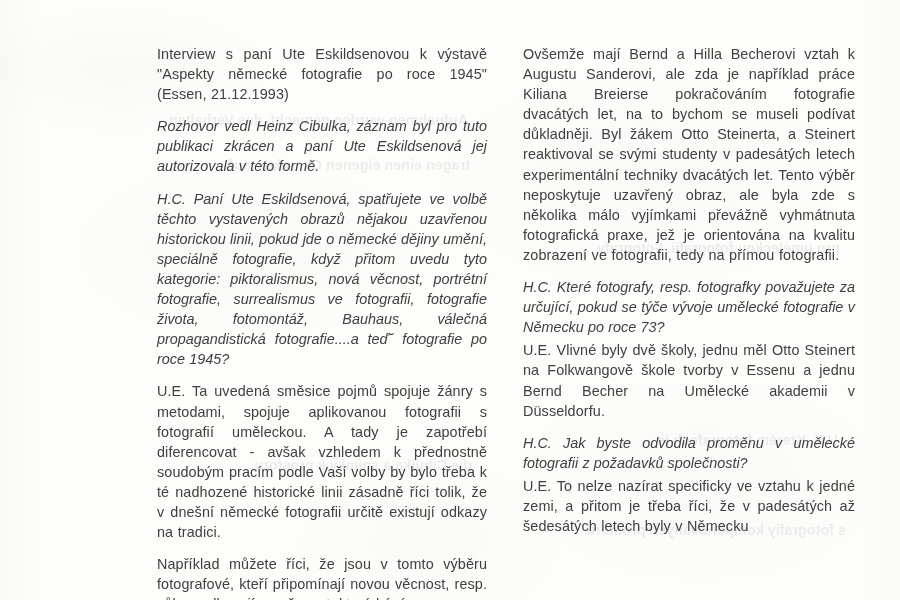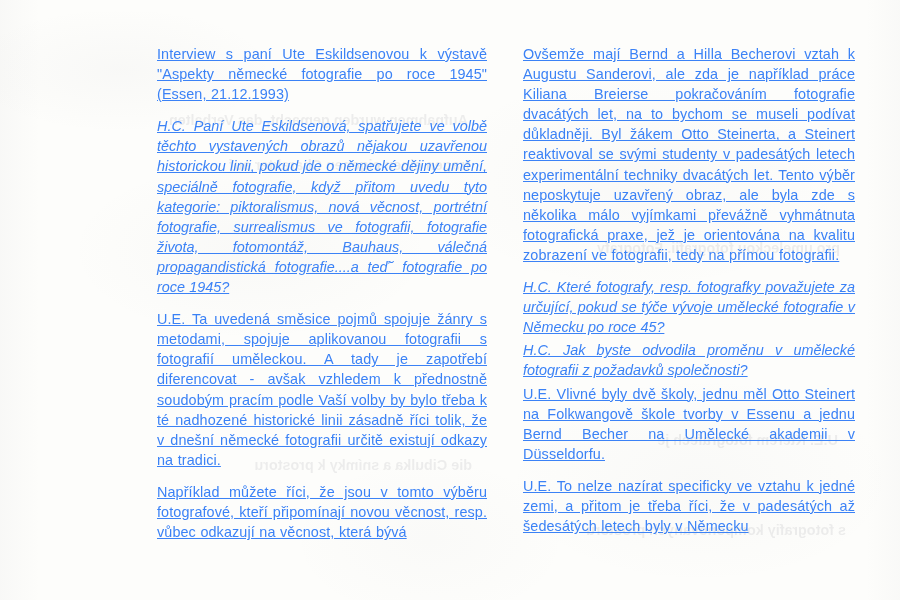--- a/index.html
+++ b/index.html
@@ -53,22 +53,21 @@
   #right-column { left: 523px; width: 332px; }
 
   .para {
     margin: 0 0 12px 0;
     font-size: 14.4px;
     line-height: 20.1px;
     letter-spacing: .1px;
     word-spacing: .4px;
     text-align: justify;
     text-justify: inter-word;
-    color: #3b82f6;
-    text-decoration: underline;
+    color: #404040;
   }
   .para:last-child { margin-bottom: 0; }
 
   .para.italic {
     font-style: italic;
     letter-spacing: 0;
     word-spacing: .2px;
   }
 
   
@@ -100,28 +99,29 @@
     <div class="bleed" style="top: 455px; left: 172px; width: 300px;">die Cibulka a snímky k prostoru</div>
     <div class="bleed" style="top: 238px; left: 560px; width: 280px;">pro umeleckou fotografii. Fotografy</div>
     <div class="bleed" style="top: 430px; left: 558px; width: 280px;">U.E. Kterém fotografech je</div>
     <div class="bleed" style="top: 520px; left: 556px; width: 290px;">s fotografiy komponovaných prostoru</div>
   </div>
 
 <div id="columns">
 
   <div class="column" id="left-column">
     <p class="para roman">Interview s paní Ute Eskildsenovou k výstavě "Aspekty německé fotografie po roce 1945" (Essen, 21.12.1993)</p>
+    <p class="para italic">Rozhovor vedl Heinz Cibulka, záznam byl pro tuto publikaci zkrácen a paní Ute Eskildsenová jej autorizovala v této formě.</p>
     <p class="para italic">H.C. Paní Ute Eskildsenová, spatřujete ve volbě těchto vystavených obrazů nějakou uzavřenou historickou linii, pokud jde o německé dějiny umění, speciálně fotografie, když přitom uvedu tyto kategorie: piktoralismus, nová věcnost, portrétní fotografie, surrealismus ve fotografii, fotografie života, fotomontáž, Bauhaus, válečná propagandistická fotografie....a teď˘ fotografie po roce 1945?</p>
     <p class="para roman">U.E. Ta uvedená směsice pojmů spojuje žánry s metodami, spojuje aplikovanou fotografii s fotografií uměleckou. A tady je zapotřebí diferencovat - avšak vzhledem k přednostně soudobým pracím podle Vaší volby by bylo třeba k té nadhozené historické linii zásadně říci tolik, že v dnešní německé fotografii určitě existují odkazy na tradici.</p>
     <p class="para roman">Například můžete říci, že jsou v tomto výběru fotografové, kteří připomínají novou věcnost, resp. vůbec odkazují na věcnost, která bývá</p>
   </div>
 
   <div class="column" id="right-column">
     <p class="para roman">Ovšemže mají Bernd a Hilla Becherovi vztah k Augustu Sanderovi, ale zda je například práce Kiliana Breierse pokračováním fotografie dvacátých let, na to bychom se museli podívat důkladněji. Byl žákem Otto Steinerta, a Steinert reaktivoval se svými studenty v padesátých letech experimentální techniky dvacátých let. Tento výběr neposkytuje uzavřený obraz, ale byla zde s několika málo vyjímkami převážně vyhmátnuta fotografická praxe, jež je orientována na kvalitu zobrazení ve fotografii, tedy na přímou fotografii.</p>
-    <p class="para italic tight">H.C. Které fotografy, resp. fotografky považujete za určující, pokud se týče vývoje umělecké fotografie v Německu po roce 45?</p>
+    <p class="para italic tight">H.C. Které fotografy, resp. fotografky považujete za určující, pokud se týče vývoje umělecké fotografie v Německu po roce 73?</p>
+    <p class="para roman">U.E. Vlivné byly dvě školy, jednu měl Otto Steinert na Folkwangově škole tvorby v Essenu a jednu Bernd Becher na Umělecké akademii v Düsseldorfu.</p>
     <p class="para italic tight">H.C. Jak byste odvodila proměnu v umělecké fotografii z požadavků společnosti?</p>
-    <p class="para roman">U.E. Vlivné byly dvě školy, jednu měl Otto Steinert na Folkwangově škole tvorby v Essenu a jednu Bernd Becher na Umělecké akademii v Düsseldorfu.</p>
     <p class="para roman">U.E. To nelze nazírat specificky ve vztahu k jedné zemi, a přitom je třeba říci, že v padesátých až šedesátých letech byly v Německu</p>
   </div>
 
 </div>
 
 <div id="paper-noise"></div>
 
 </body></html>

